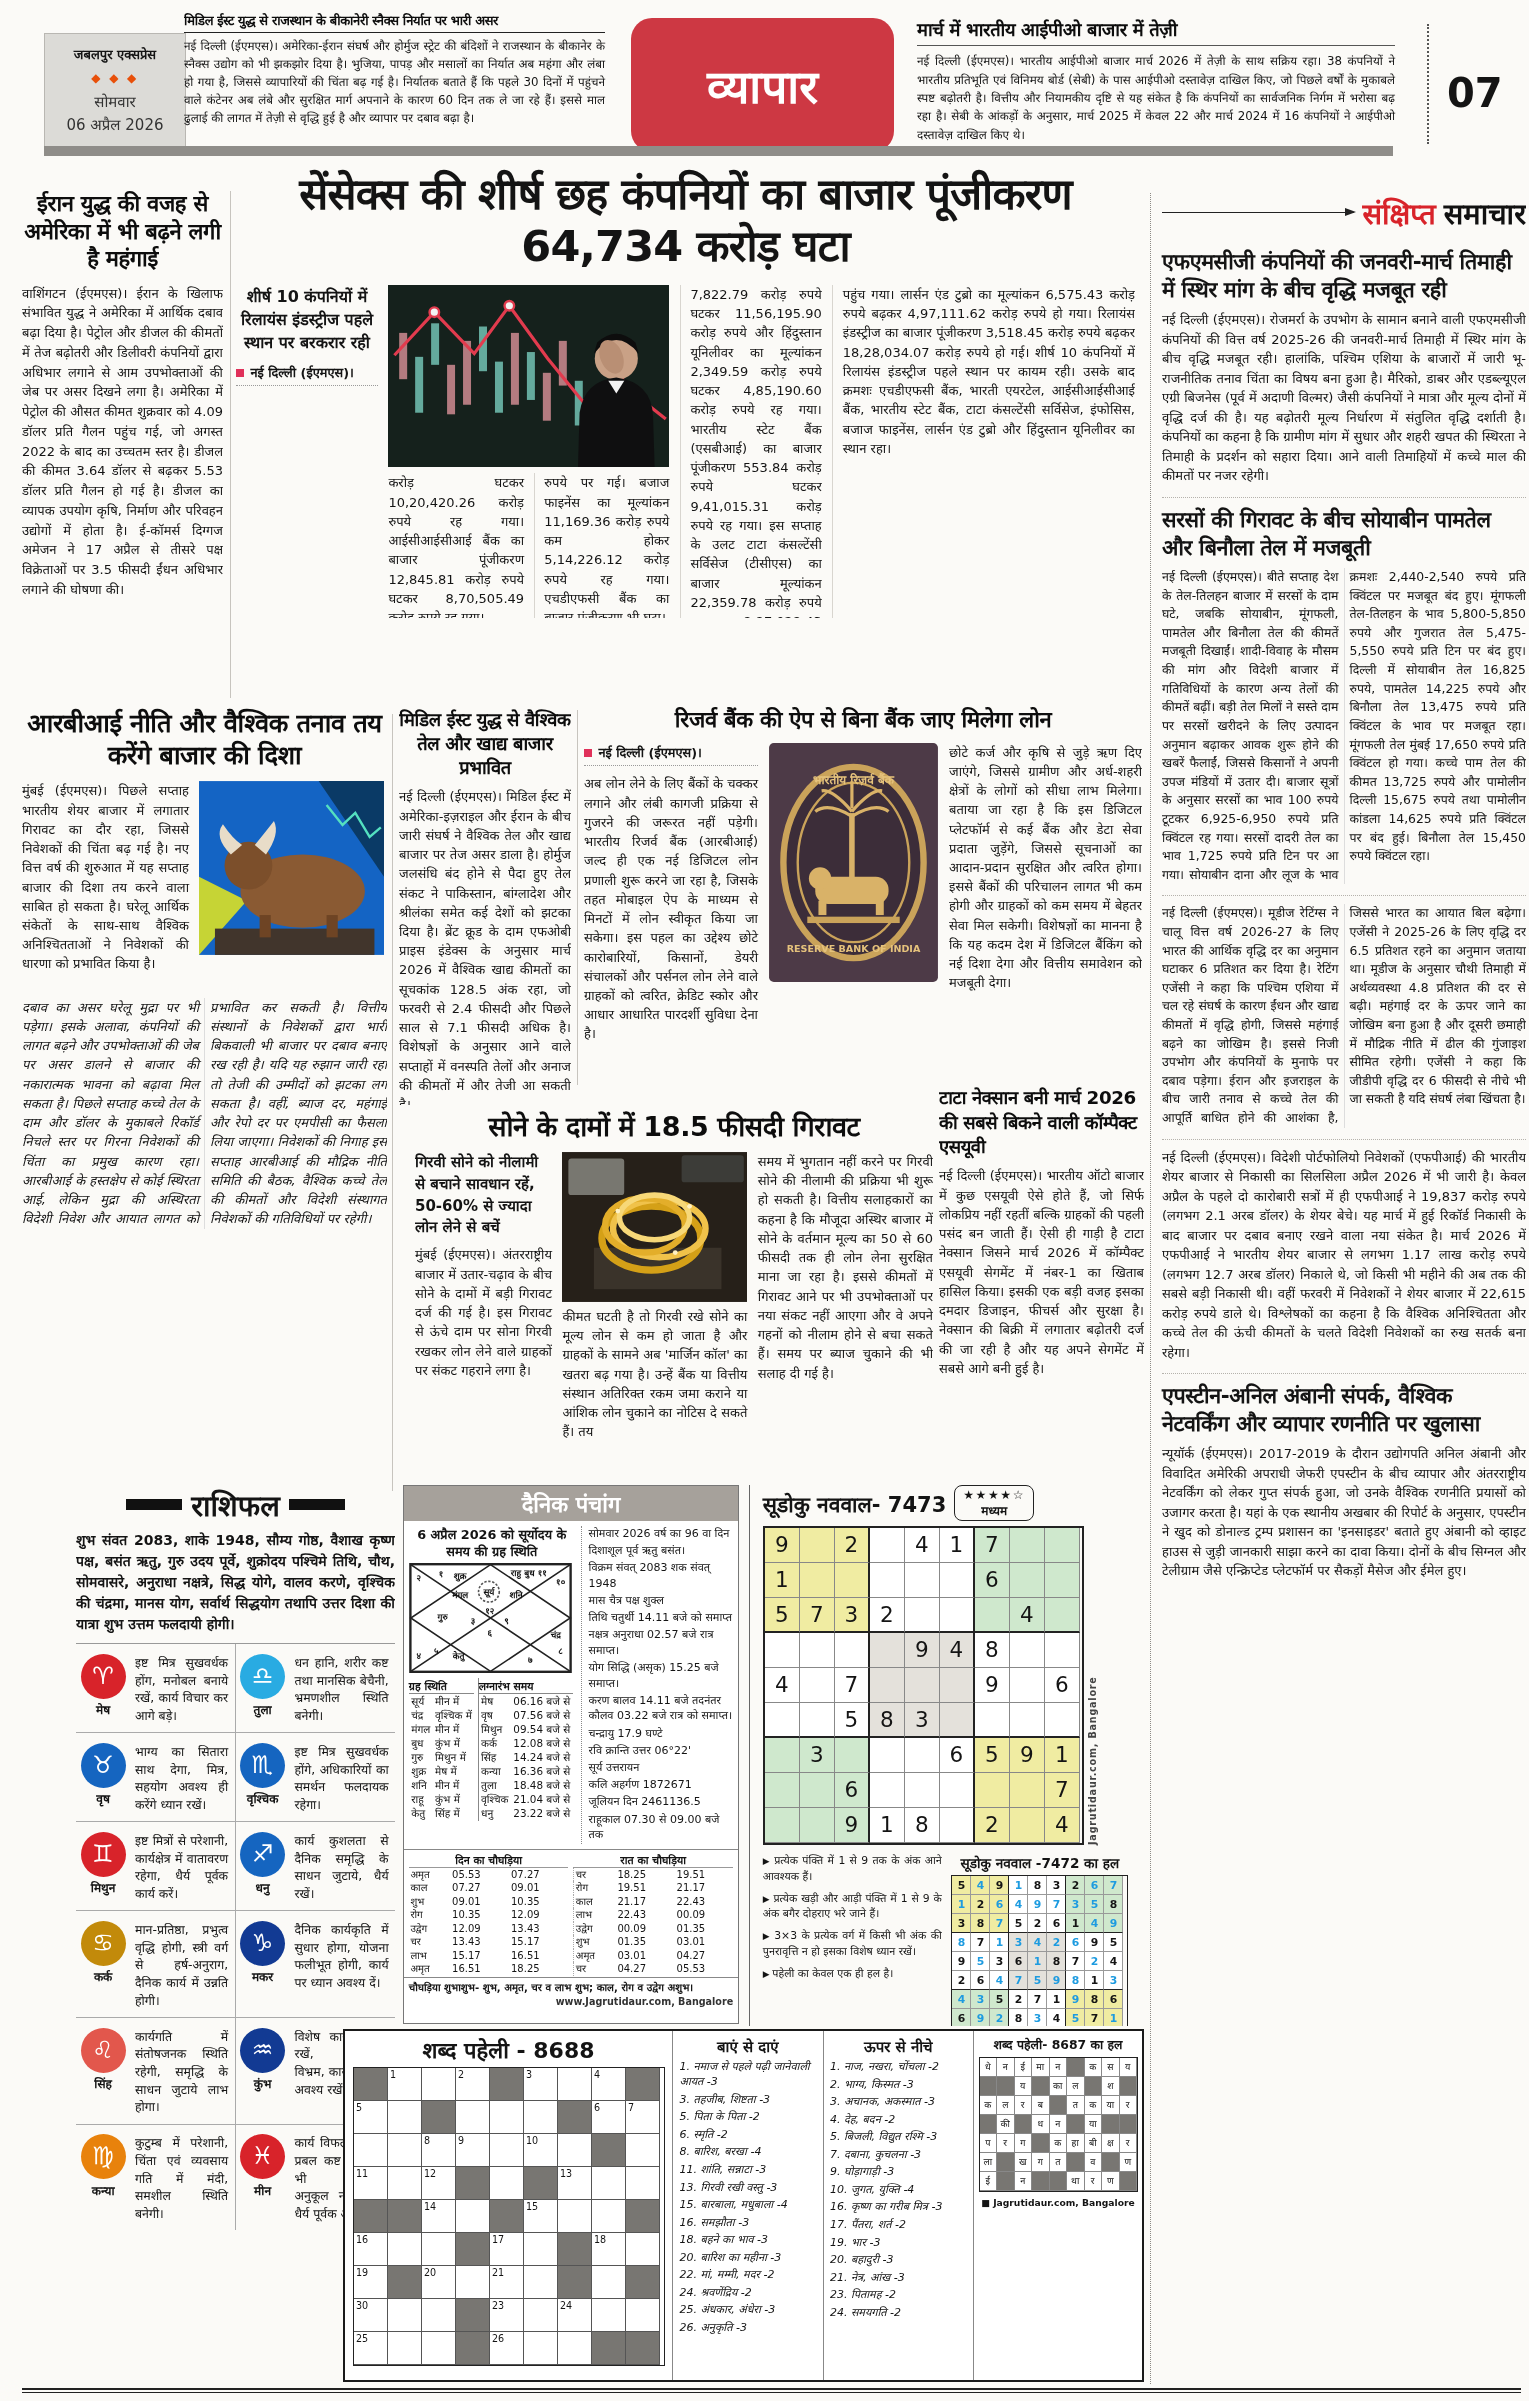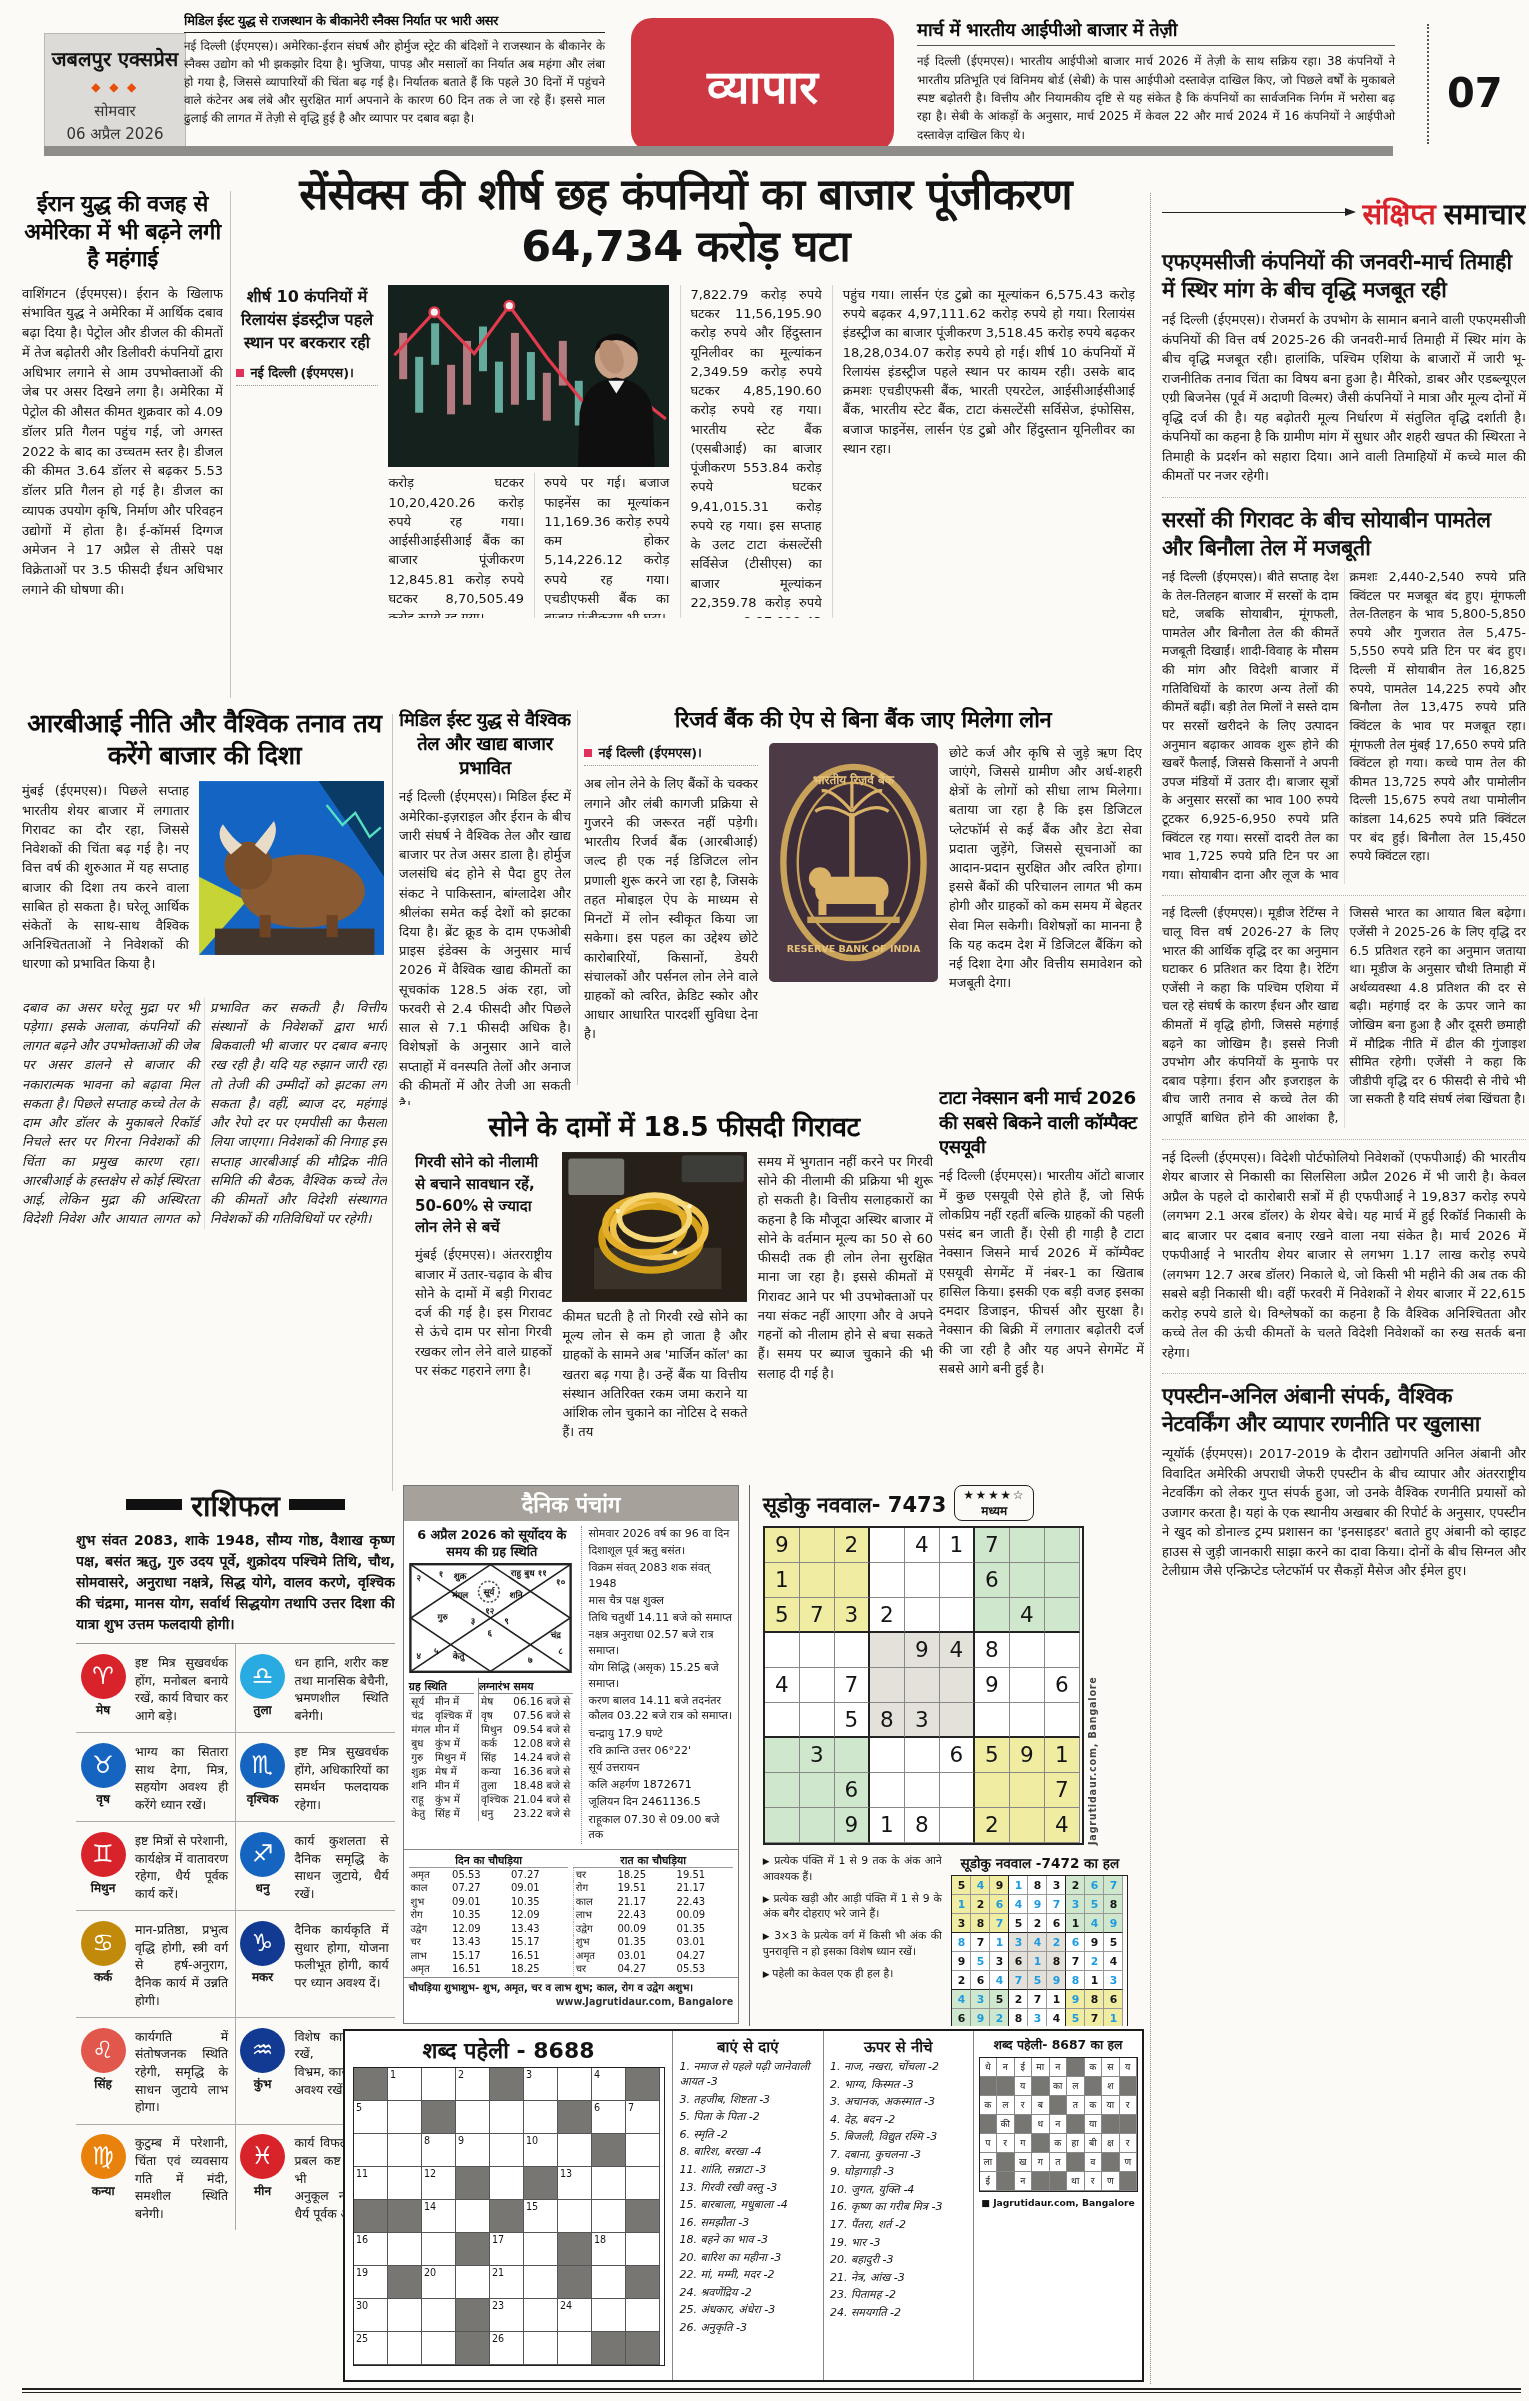--- a/index.html
+++ b/index.html
@@ -8,21 +8,21 @@
   .abs { position:absolute; }
   .just { text-align:justify; }
   .hl { font-weight:700; color:#0d0d0d; letter-spacing:-0.4px; }
   .body-txt { font-size:13px; line-height:1.48; }
   .dateline { font-weight:700; font-size:12.8px; }
   .red-sq { display:inline-block; width:8px; height:8px; background:#e0315a; margin-right:6.4px; }
   .dot-rule { border-bottom:1.6px dotted #9a9a9a; margin:4.8px 0 8px 0; }
   .vline { position:absolute; width:0; border-left:0.8px solid #c7c4be; }
   
   .masthead { left:44px; top:33px; width:142px; height:120px; background:#dcdbd7; border:0.8px solid #b9b7b2; text-align:center; padding-top:11px; }
-  .masthead .t { font-size:20px; font-weight:700; }
+  .masthead .t { font-size:13px; font-weight:700; }
   .masthead .d { color:#e8500a; font-size:12px; letter-spacing:2.4px; margin:8px 0 6.4px; }
   .masthead .day, .masthead .date { font-size:15px; color:#333; line-height:1.5; }
   .badge { left:631px; top:17.5px; width:263px; height:134px; background:#cd3843; border-radius:21px; color:#fff; display:flex; align-items:center; justify-content:center; font-size:46px; font-weight:700; }
   .tl-art { left:184px; top:11px; width:421px; }
   .tl-art h2 { font-size:13px; white-space:nowrap; overflow:hidden; border-bottom:1.6px solid #222; padding-bottom:3.2px; margin-bottom:4.8px; }
   .tl-art p { font-size:11.8px; line-height:1.52; }
   .tr-art { left:917px; top:16px; width:478px; }
   .tr-art h2 { font-size:18.3px; border-bottom:1.6px solid #555; padding-bottom:4px; margin-bottom:6.4px; }
   .tr-art p { font-size:11.8px; line-height:1.55; }
   .pageno { left:1447px; top:70px; width:72px; font-size:40px; font-weight:700; }

